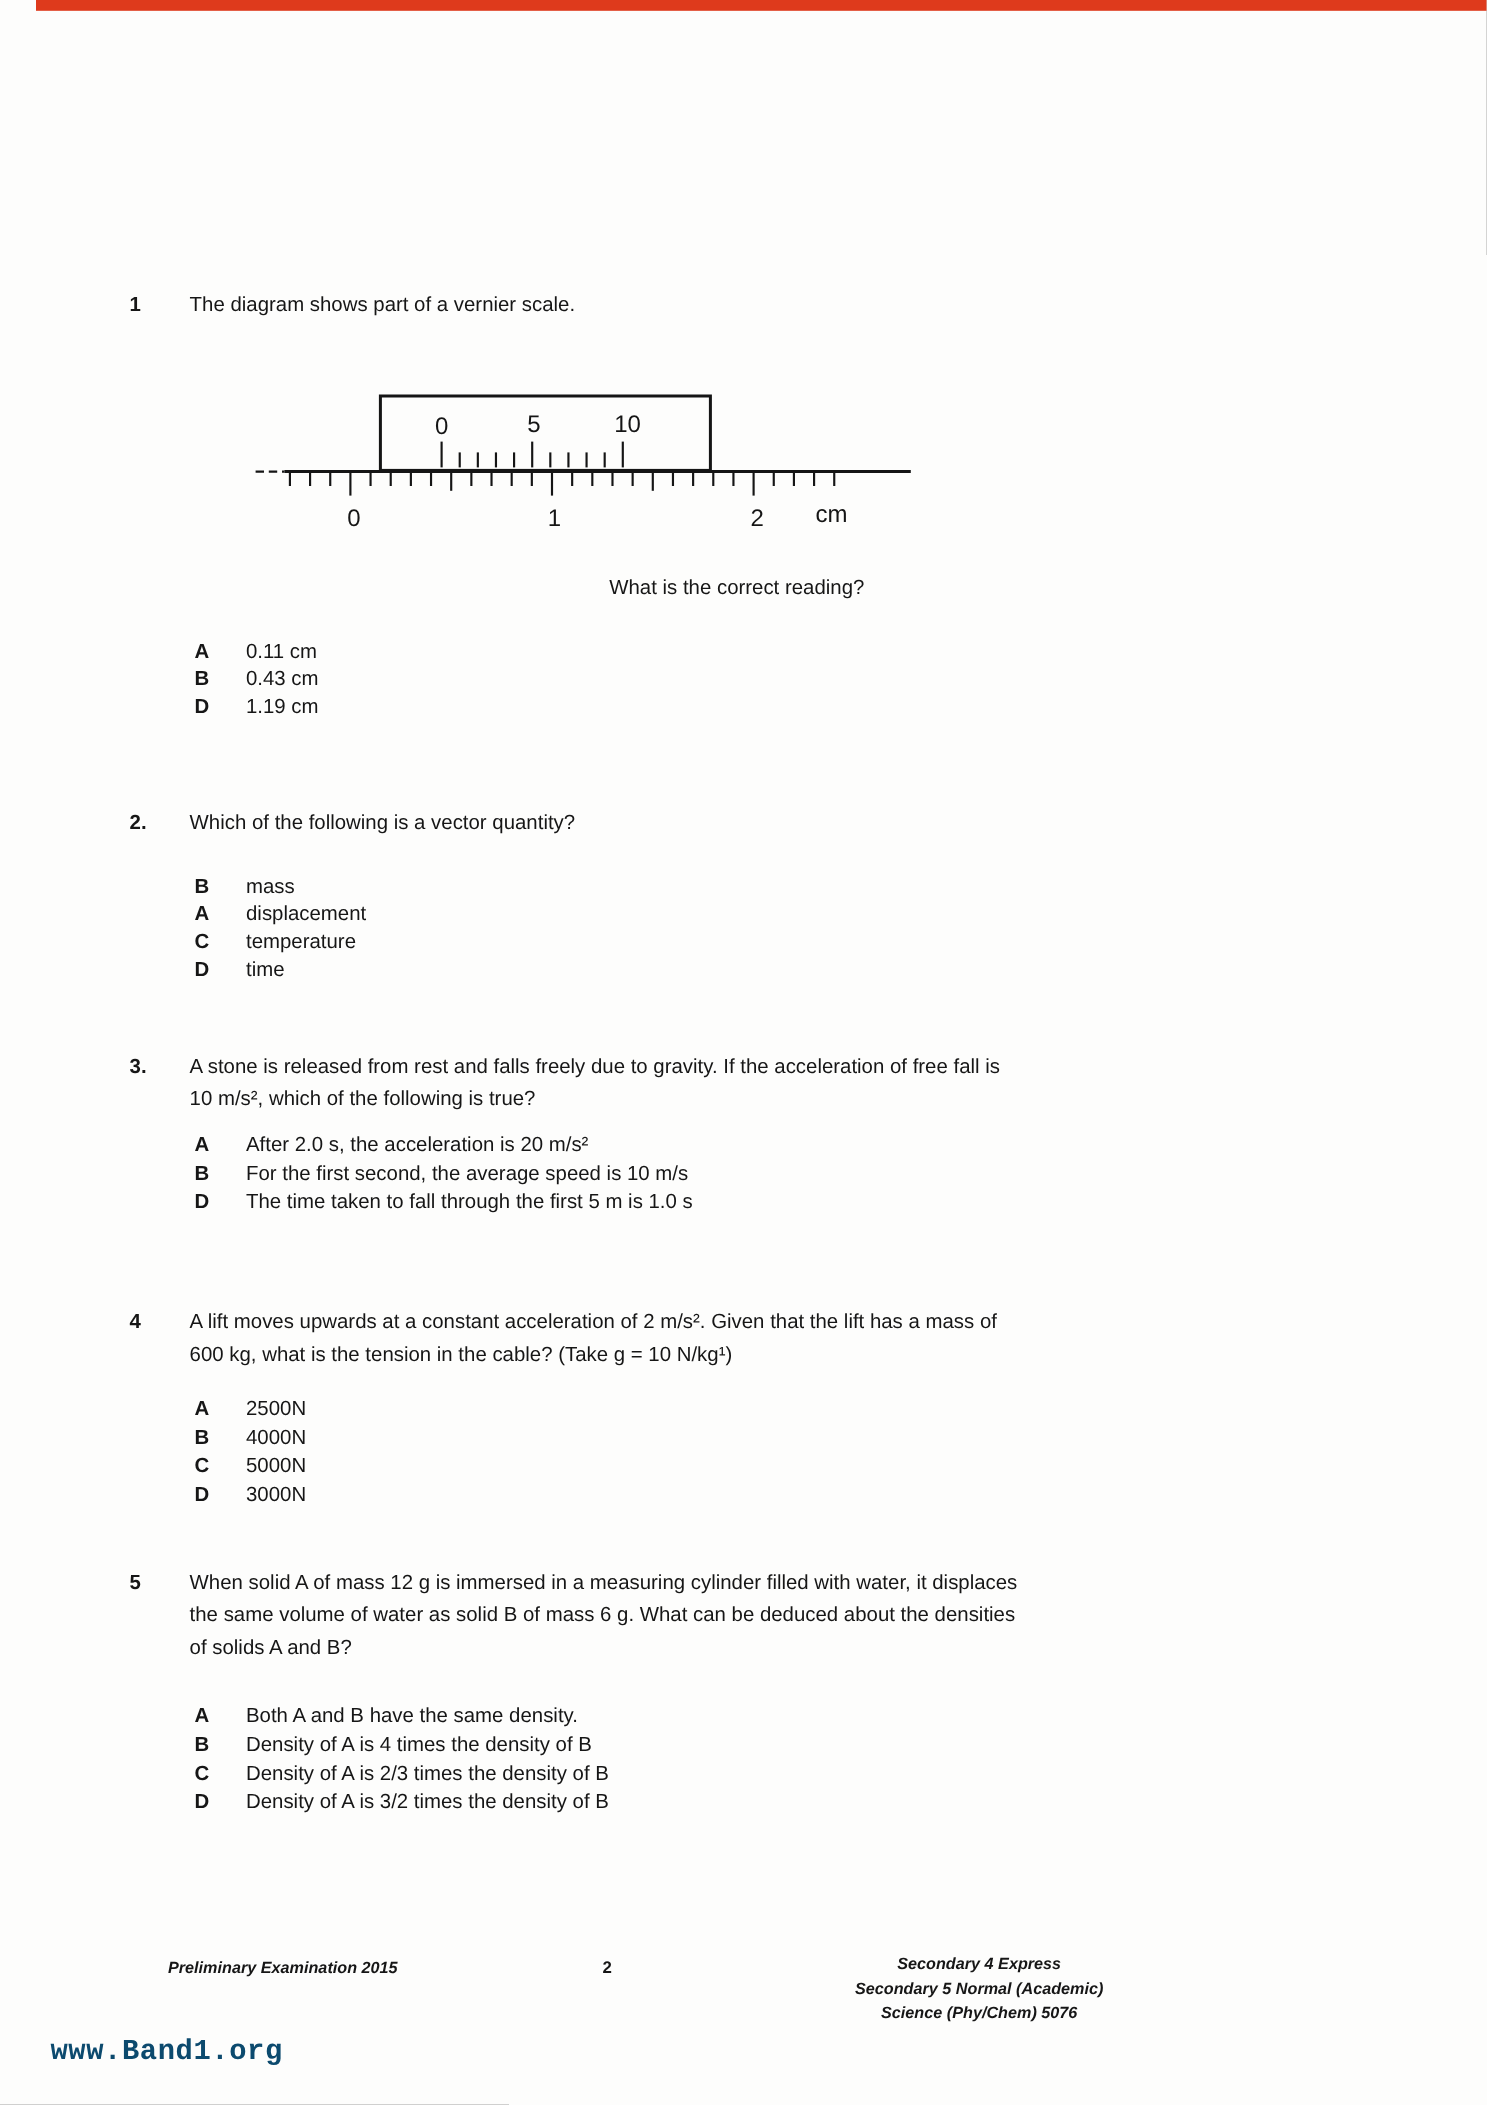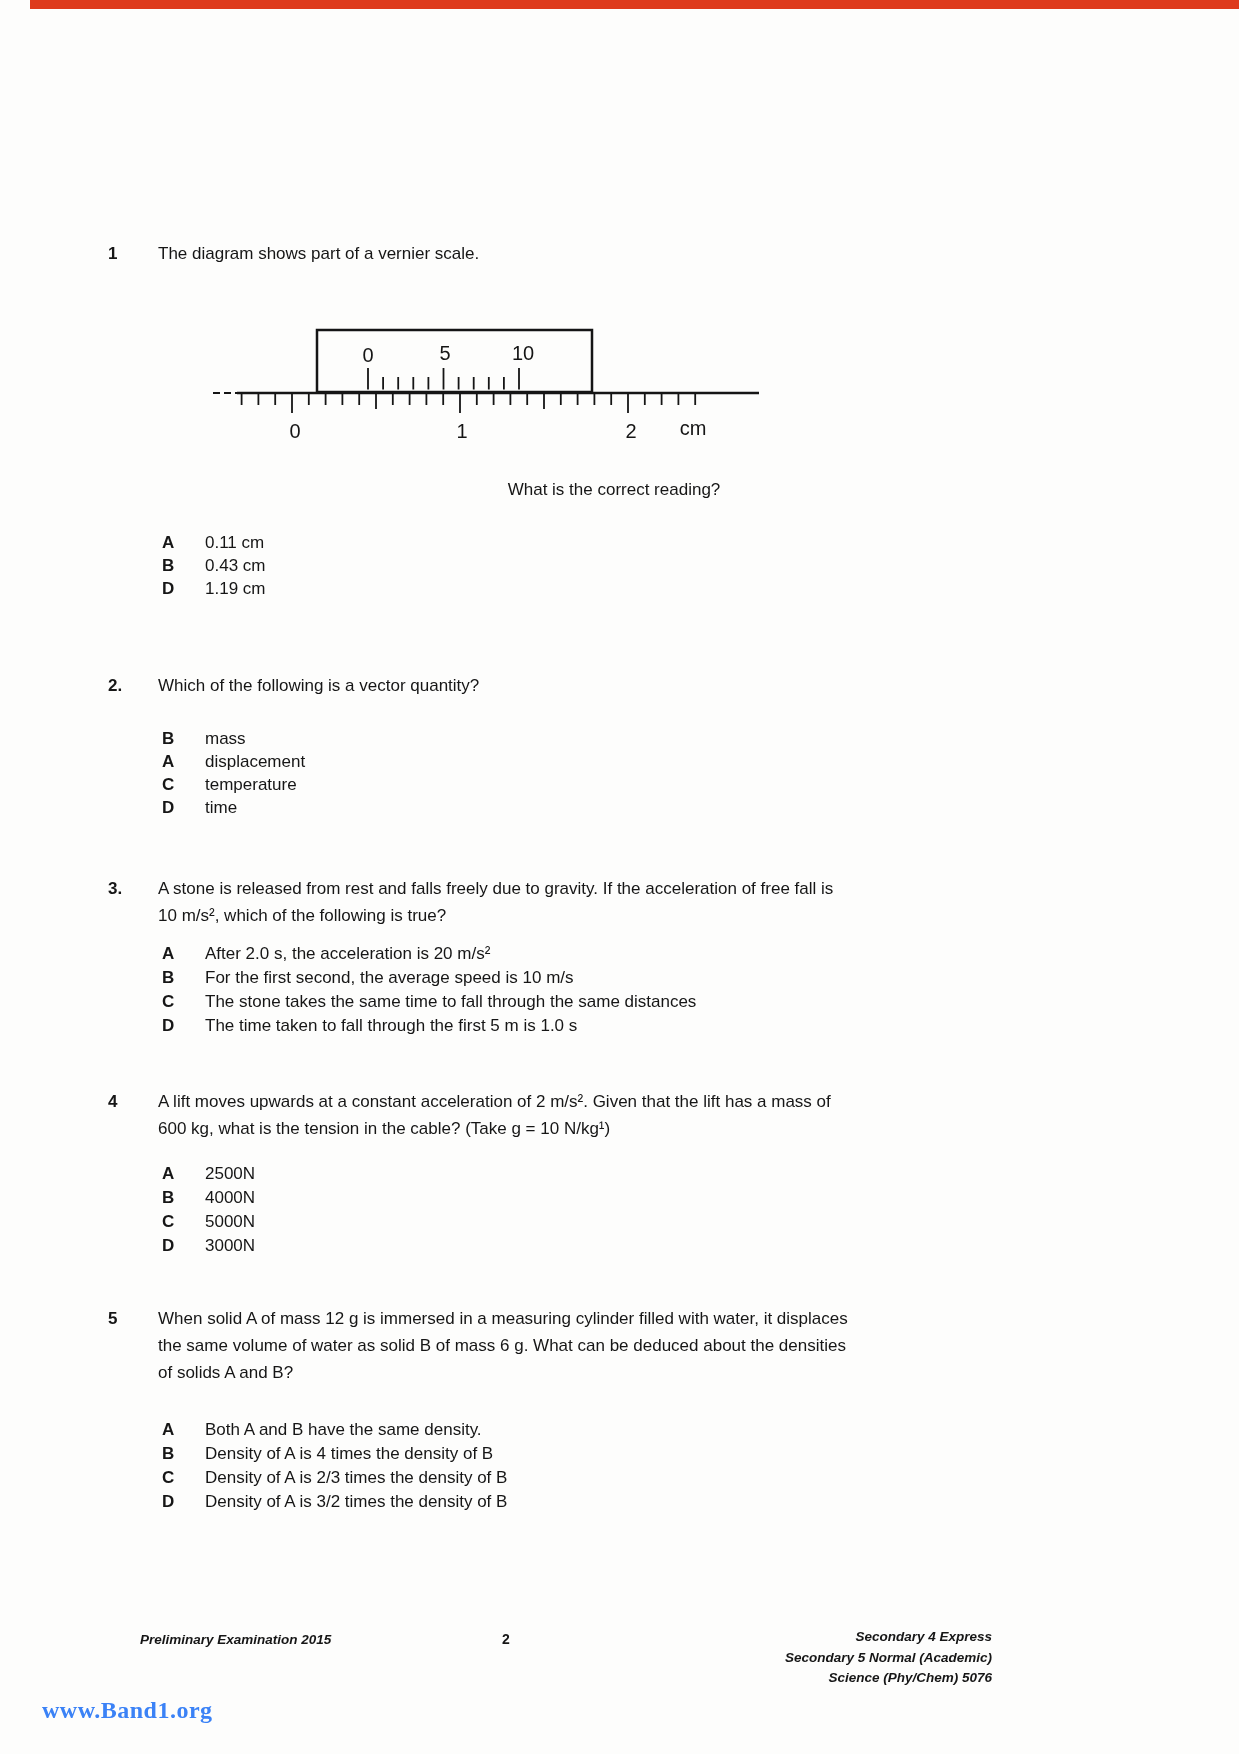--- a/index.html
+++ b/index.html
@@ -8,24 +8,24 @@
   .topbar{position:absolute;left:30px;right:0;top:0;height:9px;}
   .qnum{position:absolute;left:108px;width:46px;font-weight:bold;font-size:17px;line-height:27px;}
   .qtext{position:absolute;left:158px;width:912px;font-size:17px;line-height:27px;}
   .prompt{position:absolute;left:158px;width:912px;font-size:17px;text-align:center;}
   .opts{position:absolute;left:162px;width:900px;font-size:17px;line-height:24px;}
   .opts.tight{line-height:23px;}
   .opt .letter{display:inline-block;width:43px;font-weight:bold;}
   .diagram{position:absolute;left:210px;top:325px;width:560px;height:125px;}
   .footer-left{position:absolute;left:140px;top:1632px;font-size:13.5px;font-style:italic;font-weight:bold;}
   .page-num{position:absolute;left:502px;top:1631px;font-size:14px;font-weight:bold;}
-  .footer-right{position:absolute;left:640px;top:1627px;width:352px;text-align:right;
+  .footer-right{position:absolute;left:640px;top:1627px;width:352px;text-align:center;
                 font-size:13.5px;font-style:italic;font-weight:bold;line-height:20.5px;}
-  .watermark{position:absolute;left:42px;top:1697px;font-family:Liberation Serif, serif;
-             font-size:24px;font-weight:bold;letter-spacing:.5px;color:#3b82f6;}
+  .watermark{position:absolute;left:42px;top:1697px;font-family:Liberation Mono, monospace;
+             font-size:24px;font-weight:bold;letter-spacing:.5px;color:#0c4a6e;}
   svg text{font-family:"Liberation Sans",sans-serif;}
 </style>
 </head>
 <body>
 
 <div class="page">
 
   <div class="topbar" style="background: rgb(222, 58, 28);"></div>
 
   <div class="qnum" style="top:240px">1</div>
@@ -112,21 +112,20 @@
   </div>
 
   <div class="qnum" style="top:875px">3.</div>
   <div class="qtext" style="top:875px">
     <div>A stone is released from rest and falls freely due to gravity. If the acceleration of free fall is</div>
     <div>10 m/s², which of the following is true?</div>
   </div>
   <div class="opts" style="top:942px">
     <div class="opt"><span class="letter">A</span><span>After 2.0 s, the acceleration is 20 m/s²</span></div>
     <div class="opt"><span class="letter">B</span><span>For the first second, the average speed is 10 m/s</span></div>
-    <div class="opt"><span class="letter">C</span><span>The stone takes the same time to fall through the same distances</span></div>
     <div class="opt"><span class="letter">D</span><span>The time taken to fall through the first 5 m is 1.0 s</span></div>
   </div>
 
   <div class="qnum" style="top:1088px">4</div>
   <div class="qtext" style="top:1088px">
     <div>A lift moves upwards at a constant acceleration of 2 m/s². Given that the lift has a mass of</div>
     <div>600 kg, what is the tension in the cable? (Take g = 10 N/kg¹)</div>
   </div>
   <div class="opts" style="top:1162px">
     <div class="opt"><span class="letter">A</span><span>2500N</span></div>

